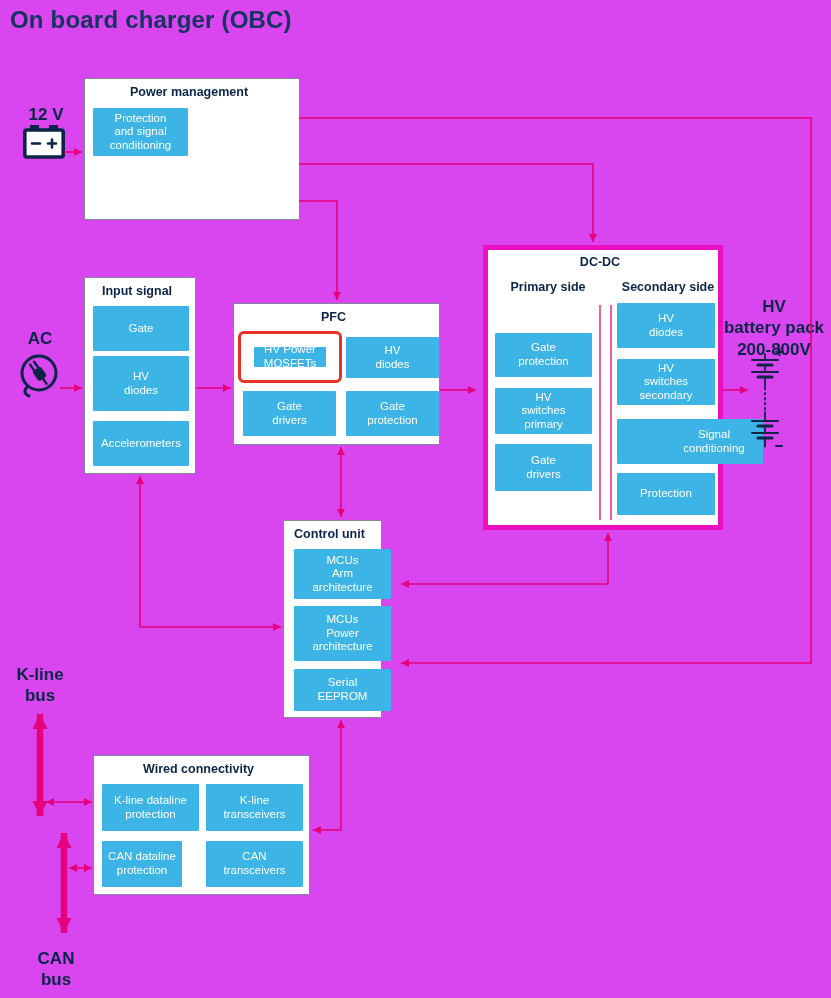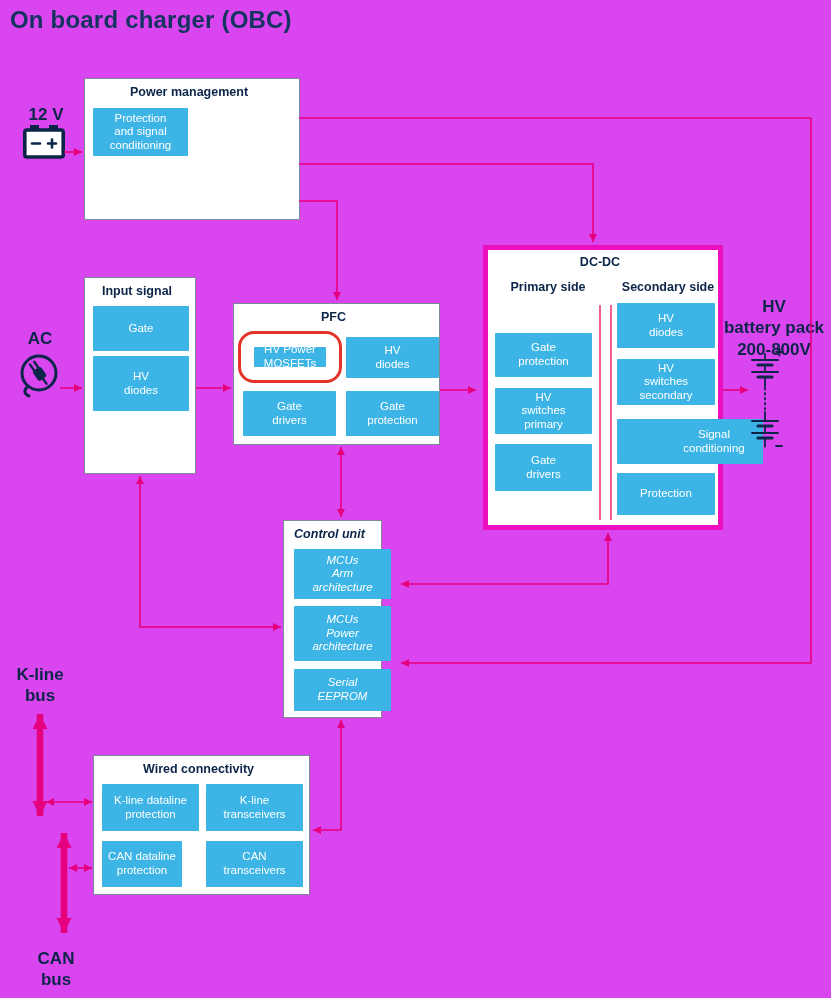--- a/index.html
+++ b/index.html
@@ -25,21 +25,21 @@
   .block-title{
     position:absolute;top:6px;left:0;right:6px;text-align:center;
     font-weight:bold;font-size:12.5px;color:var(--navy);
   }
   .tile{
     position:absolute;background:var(--blue);color:#fff;
     display:flex;align-items:center;justify-content:center;text-align:center;
     white-space:pre-line;font-size:11.5px;line-height:1.18;border-radius:1px;
   }
   .red-outline{
-    position:absolute;border:3.5px solid var(--red);border-radius:16px;box-sizing:border-box;
+    position:absolute;border:3.5px solid var(--red);border-radius:6px;box-sizing:border-box;
     display:flex;padding:13px;
   }
   .red-outline .tile{position:relative;flex:1;}
   .dcdc{border:5px solid var(--magenta);}
   .col-label{
     position:absolute;font-weight:bold;font-size:12.5px;color:var(--navy);text-align:center;
   }
   .iso-line{position:absolute;width:1.5px;background:#ef5e94;}
   .side-label{
     position:absolute;font-weight:bold;font-size:17px;color:var(--navy);
@@ -108,20 +108,21 @@
     <div class="tile" style="left:8px;top:29px;width:95px;height:48px;">Protection
 and signal
 conditioning</div>
   </div>
 
   <div class="block" style="left:84px;top:277px;width:112px;height:197px;">
     <div class="block-title">Input signal</div>
     <div class="tile" style="left:8px;top:28px;width:96px;height:45px;">Gate</div>
     <div class="tile" style="left:8px;top:78px;width:96px;height:55px;">HV
 diodes</div>
+    <div class="tile" style="left:8px;top:143px;width:96px;height:45px;">Accelerometers</div>
   </div>
 
   <div class="block" style="left:233px;top:303px;width:207px;height:142px;">
     <div class="block-title">PFC</div>
     <div class="red-outline" style="left:4px;top:27px;width:104px;height:52px;">
       <div class="tile">HV Power
 MOSFETs</div>
     </div>
     <div class="tile" style="left:112px;top:33px;width:93px;height:41px;">HV
 diodes</div>
@@ -147,21 +148,21 @@
     <div class="tile" style="left:129px;top:53px;width:98px;height:45px;">HV
 diodes</div>
     <div class="tile" style="left:129px;top:109px;width:98px;height:46px;">HV
 switches
 secondary</div>
     <div class="tile" style="left:129px;top:169px;width:98px;height:45px;padding-left:48px;">Signal
 conditioning</div>
     <div class="tile" style="left:129px;top:223px;width:98px;height:42px;">Protection</div>
   </div>
 
-  <div class="block" style="left:283px;top:520px;width:99px;height:198px;font-style:italic;">
+  <div class="block" style="left:283px;top:520px;width:99px;height:198px;">
     <div class="block-title">Control unit</div>
     <div class="tile" style="left:10px;top:28px;width:97px;height:50px;">MCUs
 Arm
 architecture</div>
     <div class="tile" style="left:10px;top:85px;width:97px;height:55px;">MCUs
 Power
 architecture</div>
     <div class="tile" style="left:10px;top:148px;width:97px;height:42px;">Serial
 EEPROM</div>
   </div>

